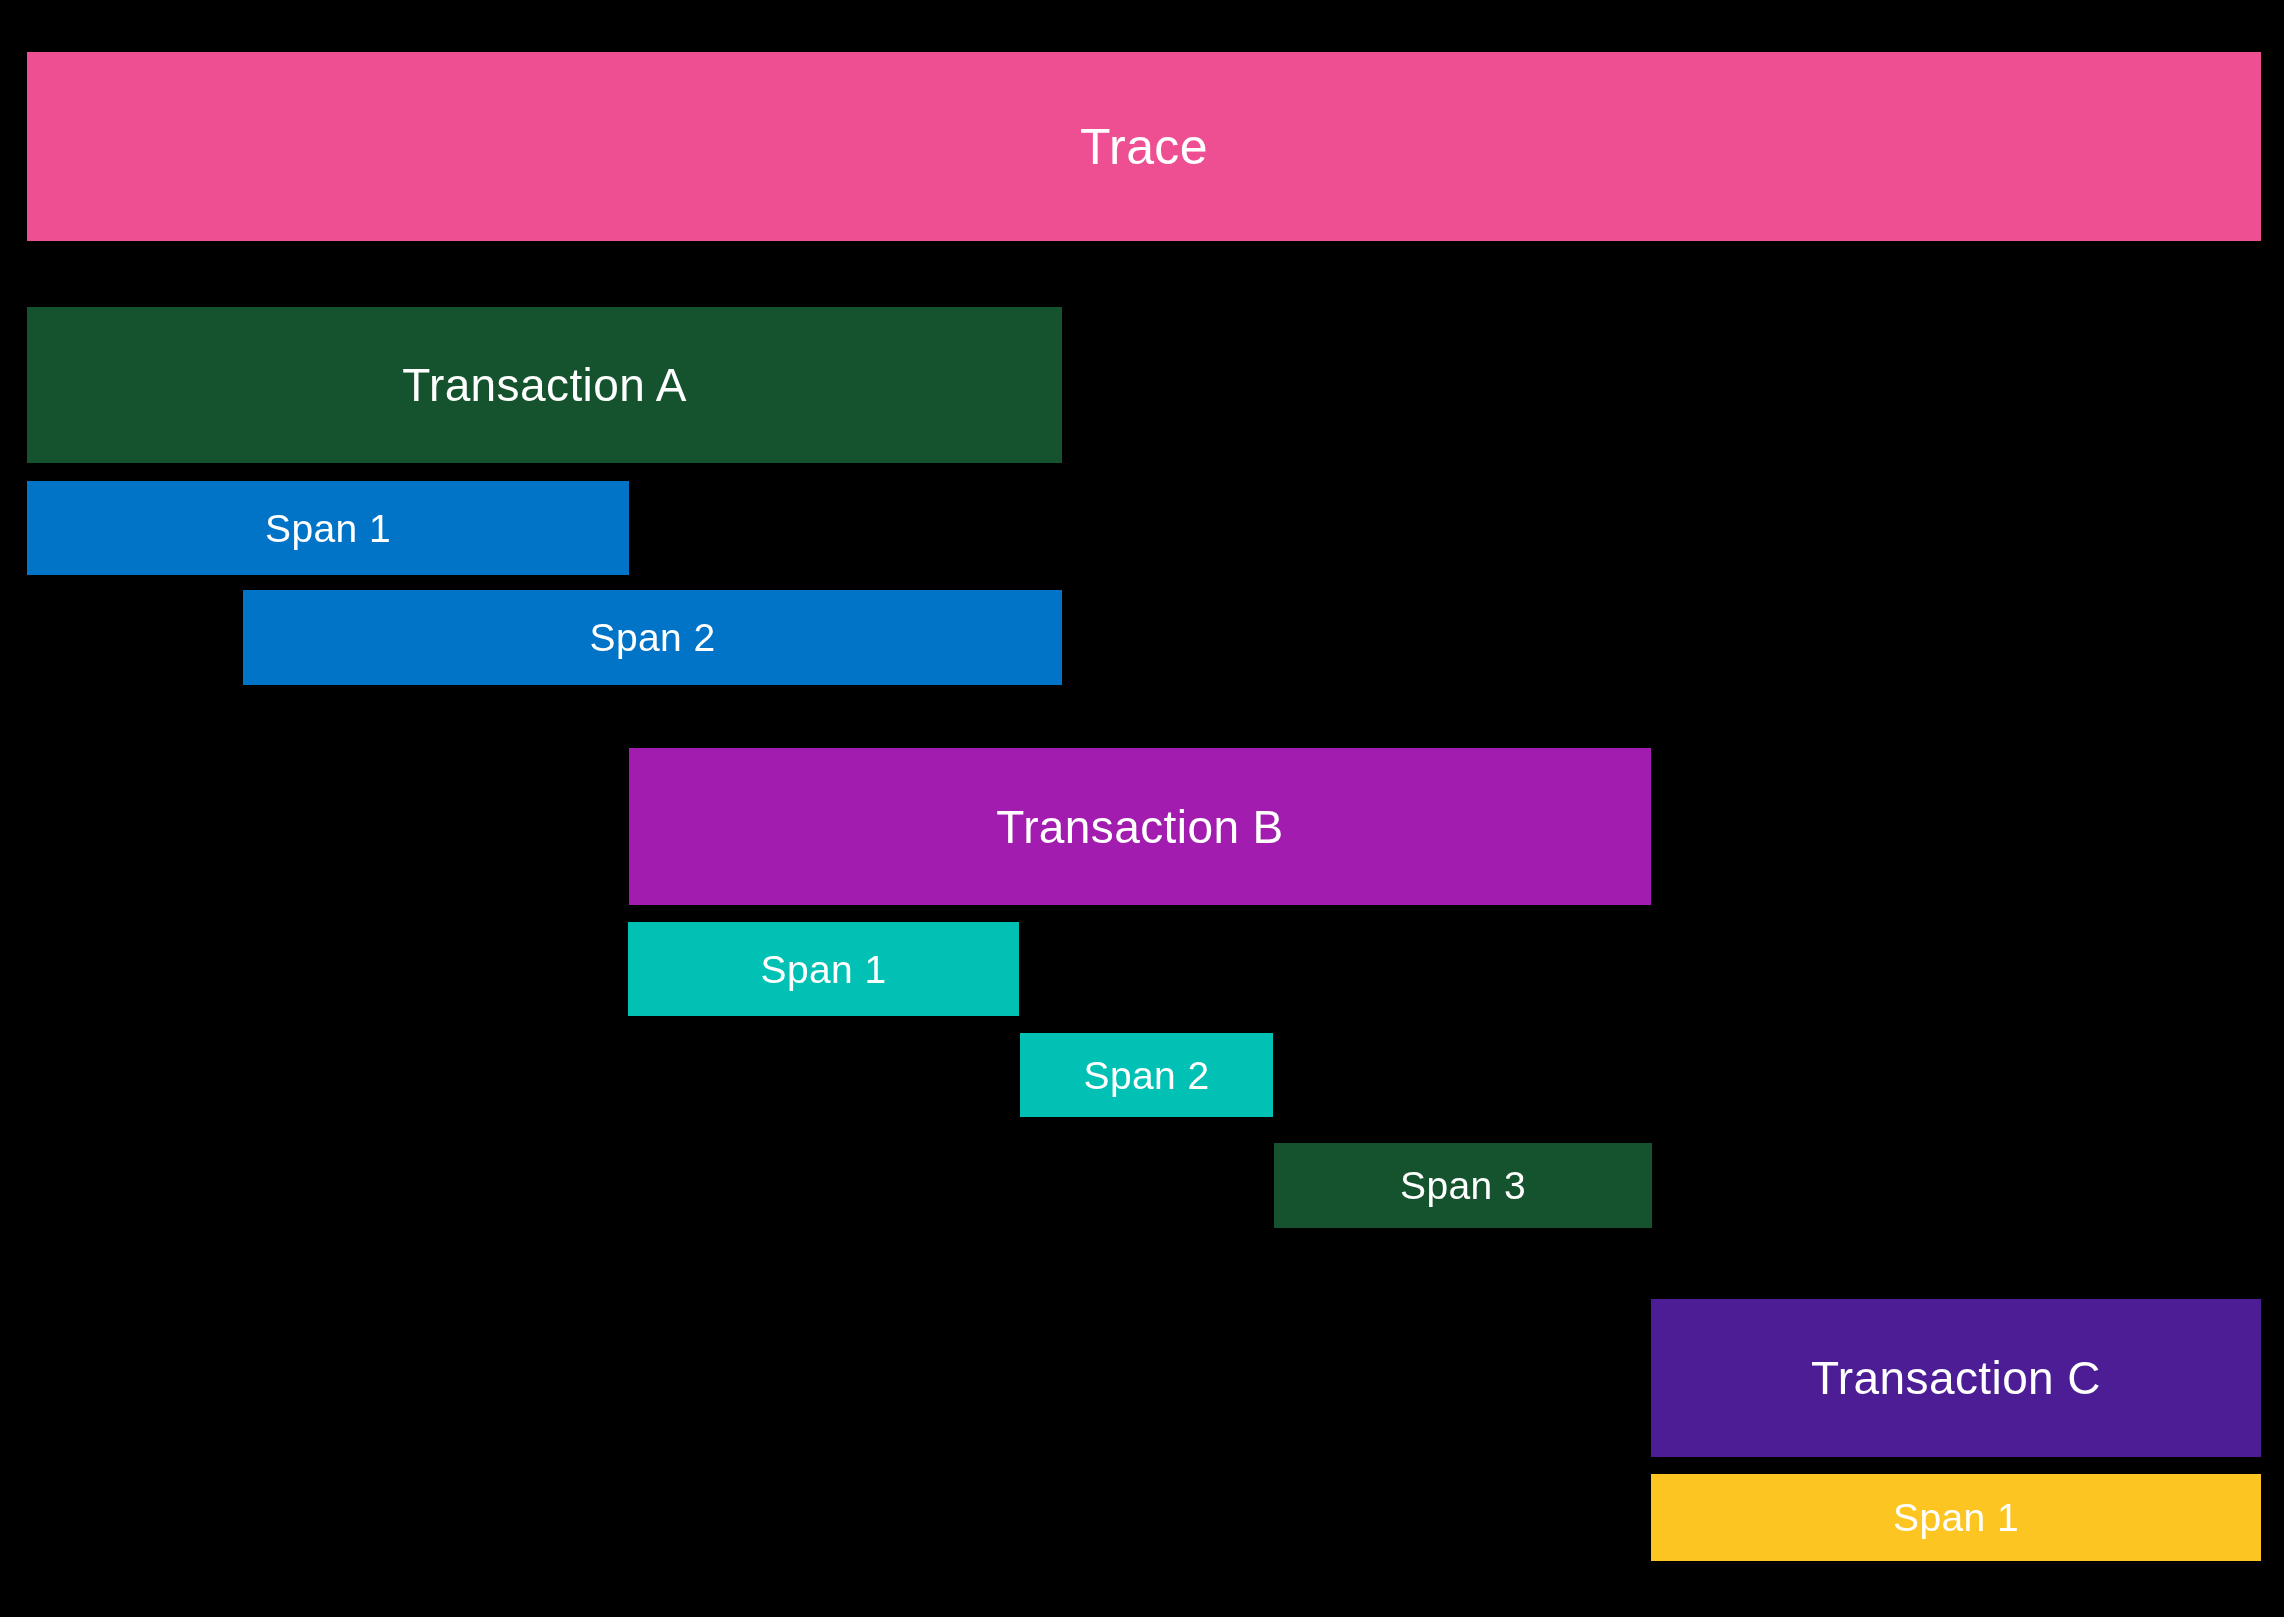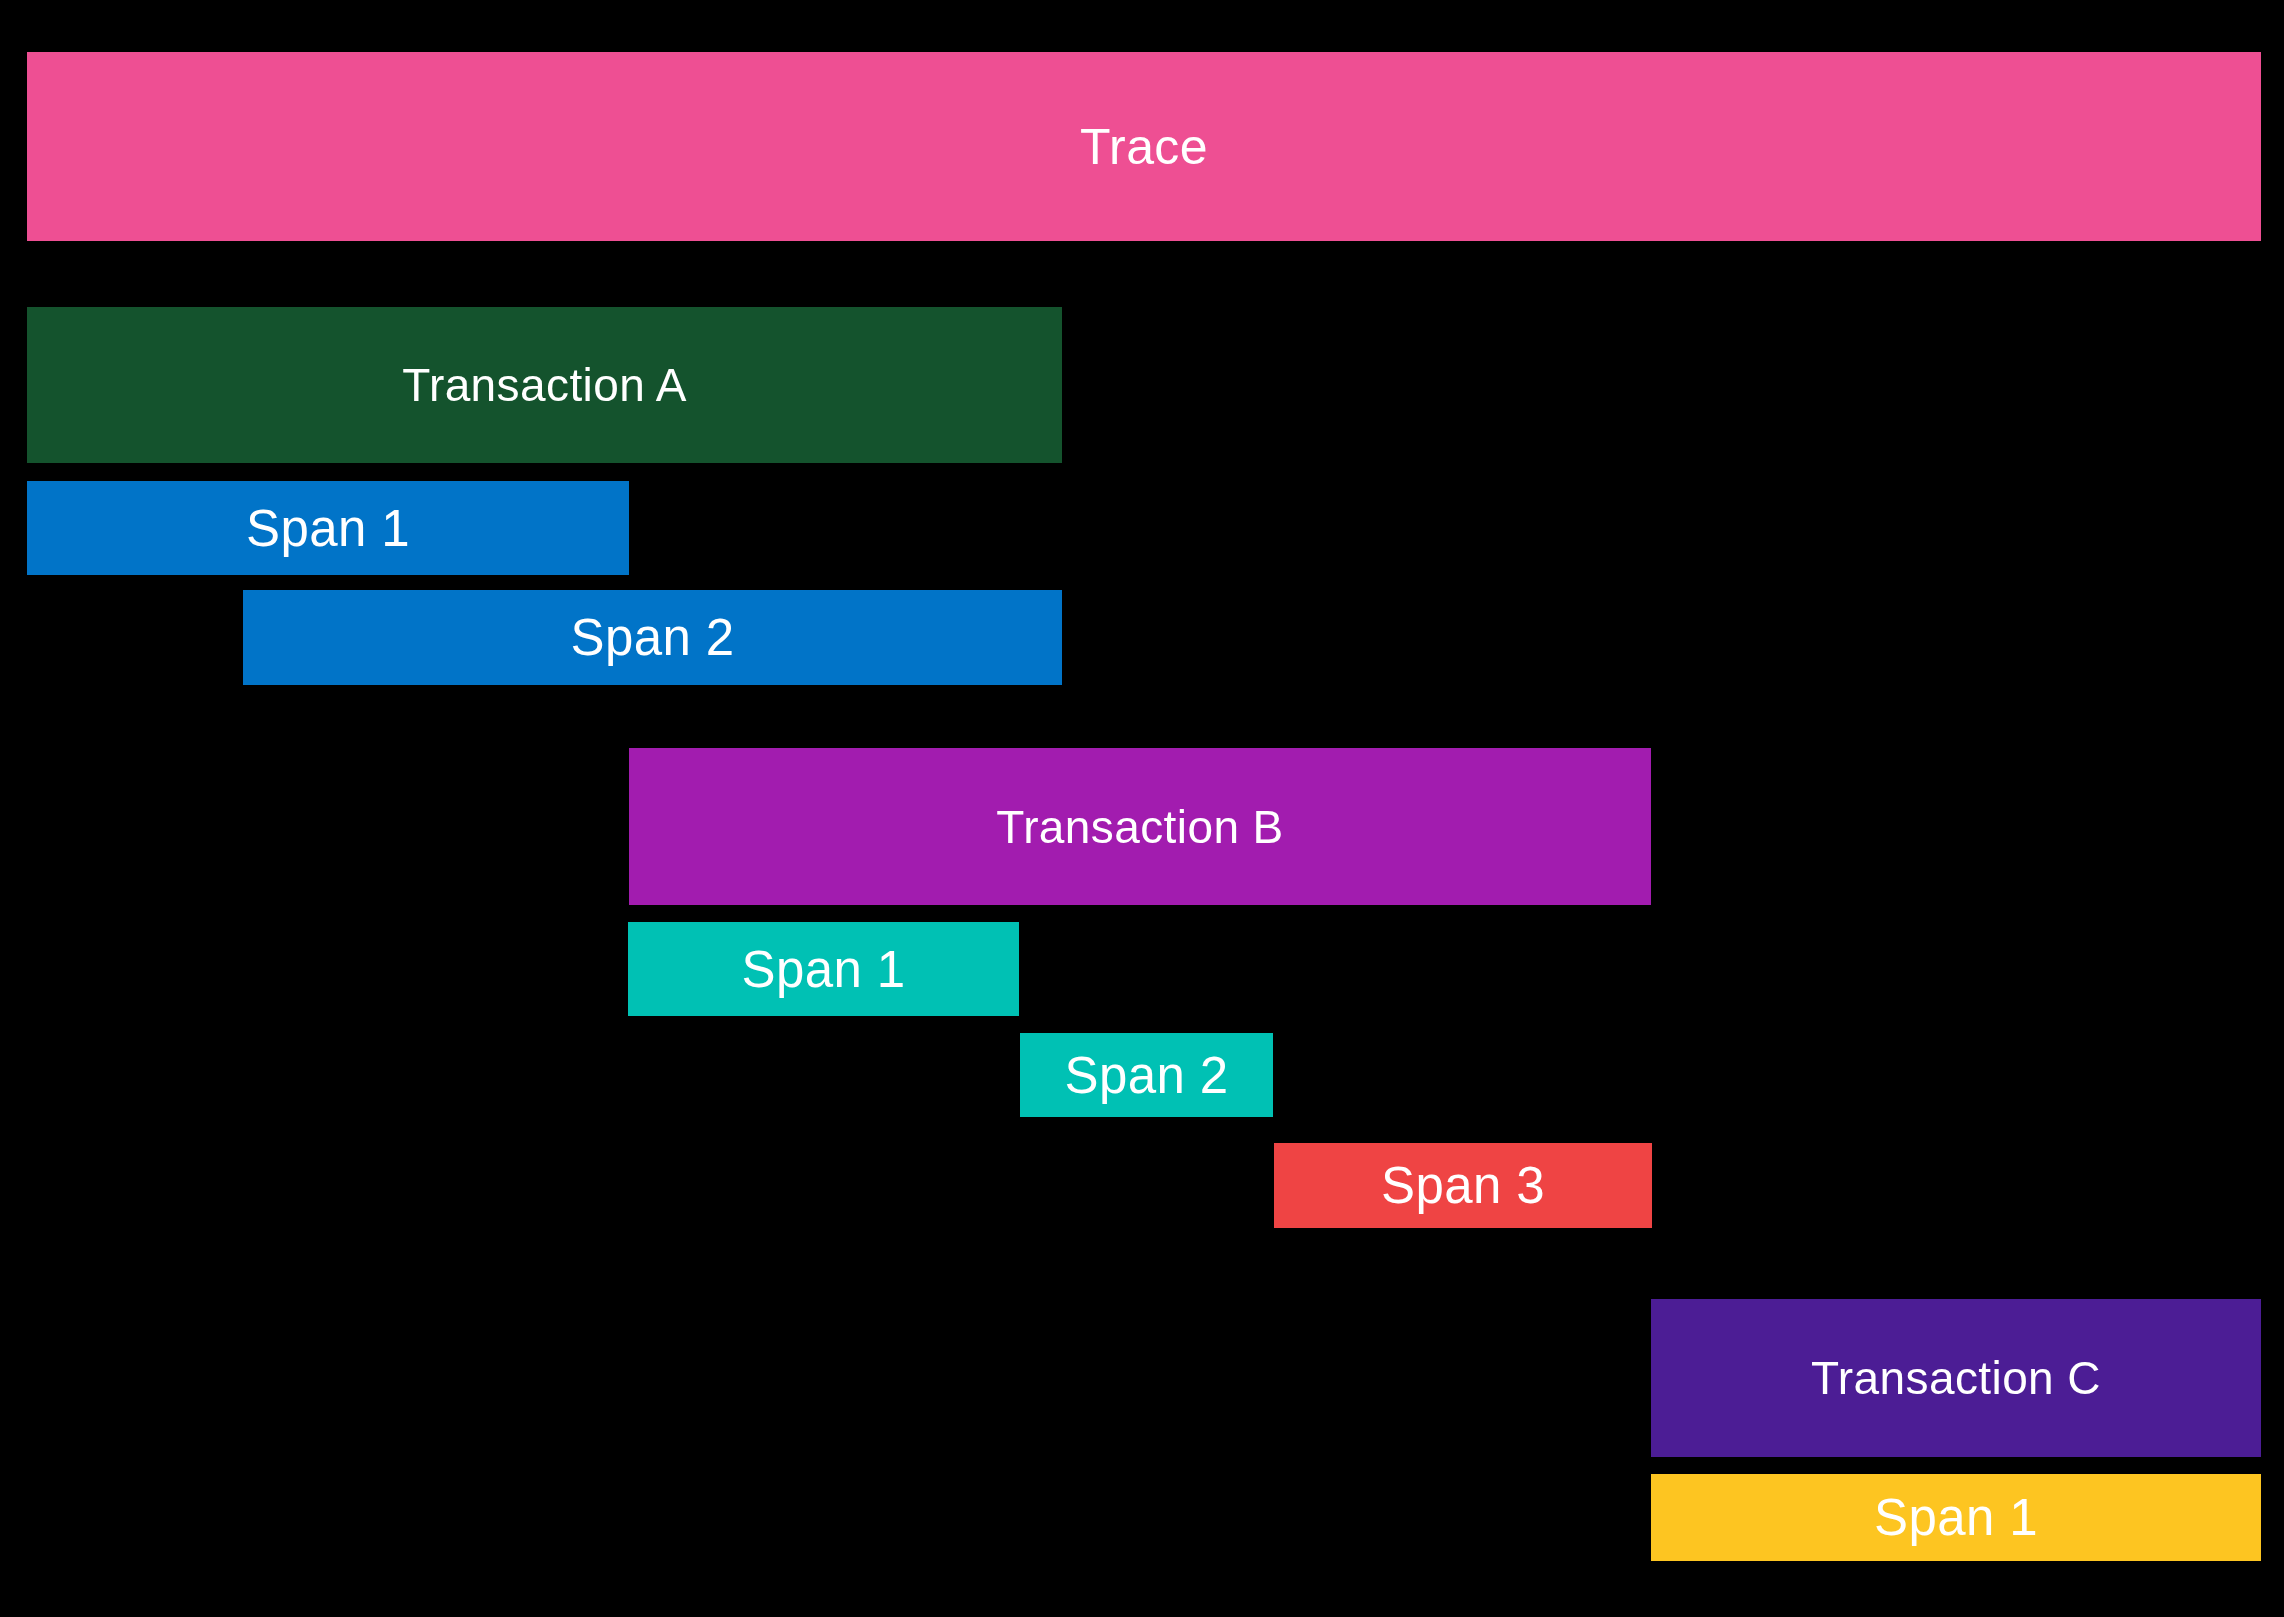--- a/index.html
+++ b/index.html
@@ -25,21 +25,21 @@
     line-height: 1;
     white-space: nowrap;
   }
   .bar-label {
     color: #ffffff;
     font-weight: 400;
     letter-spacing: 0.4px;
   }
   .lvl-trace       { font-size: 50px; }
   .lvl-transaction { font-size: 46px; }
-  .lvl-span        { font-size: 51px; }
+  .lvl-span        { font-size: 39px; }
 </style>
 </head>
 <body>
 
 <div id="canvas">
     <div class="bar" style="left: 27px; top: 52px; width: 2234px; height: 189px; background: rgb(238, 79, 147);">
       <span class="bar-label lvl-trace">Trace</span>
     </div>
     <div class="bar" style="left: 27px; top: 307px; width: 1035px; height: 156px; background: #14532d;">
       <span class="bar-label lvl-transaction">Transaction A</span>
@@ -52,21 +52,21 @@
     </div>
     <div class="bar" style="left: 629px; top: 748px; width: 1022px; height: 157px; background: #a21caf;">
       <span class="bar-label lvl-transaction">Transaction B</span>
     </div>
     <div class="bar" style="left: 628px; top: 922px; width: 391px; height: 94px; background: rgb(0, 193, 180);">
       <span class="bar-label lvl-span">Span 1</span>
     </div>
     <div class="bar" style="left: 1020px; top: 1033px; width: 253px; height: 84px; background: rgb(0, 193, 180);">
       <span class="bar-label lvl-span">Span 2</span>
     </div>
-    <div class="bar" style="left: 1274px; top: 1143px; width: 378px; height: 85px; background: #ef4444;">
+    <div class="bar" style="left: 1274px; top: 1143px; width: 378px; height: 85px; background: #14532d;">
       <span class="bar-label lvl-span">Span 3</span>
     </div>
     <div class="bar" style="left: 1651px; top: 1299px; width: 610px; height: 158px; background: #4c1d95;">
       <span class="bar-label lvl-transaction">Transaction C</span>
     </div>
     <div class="bar" style="left: 1651px; top: 1474px; width: 610px; height: 87px; background: rgb(253, 197, 33);">
       <span class="bar-label lvl-span">Span 1</span>
     </div>
   </div>
 

